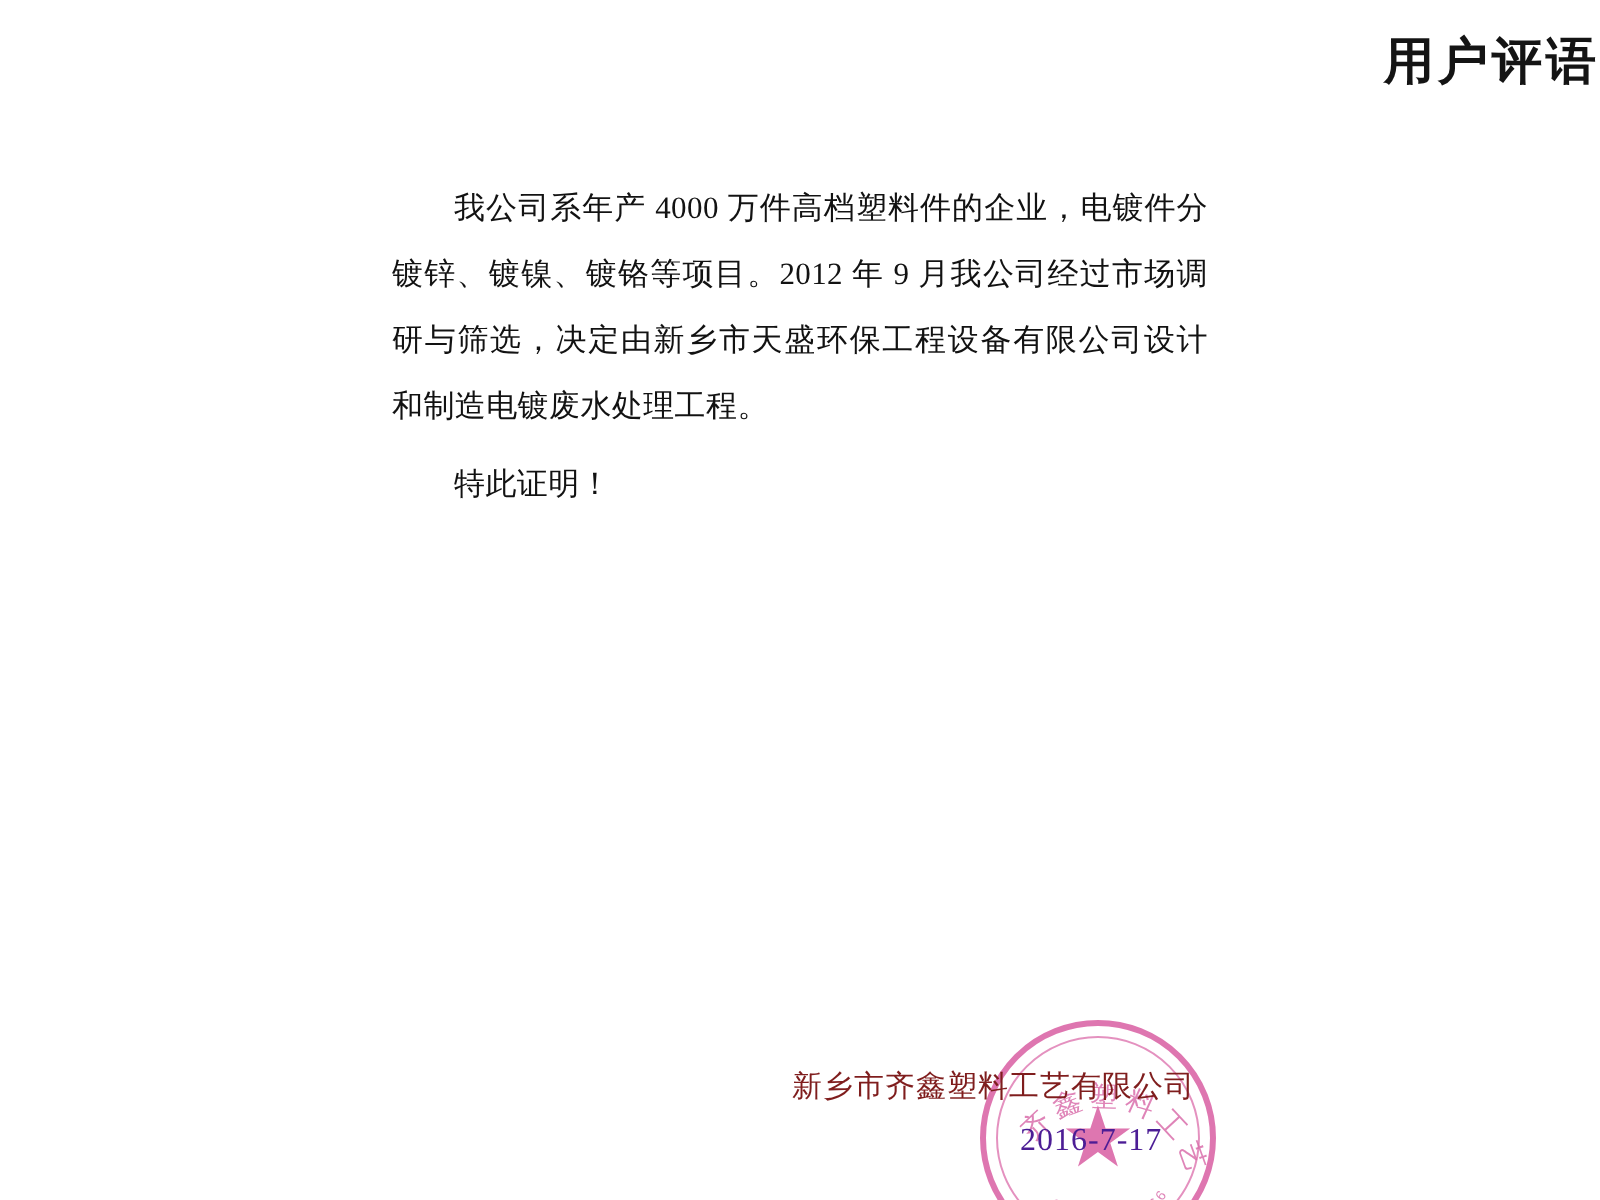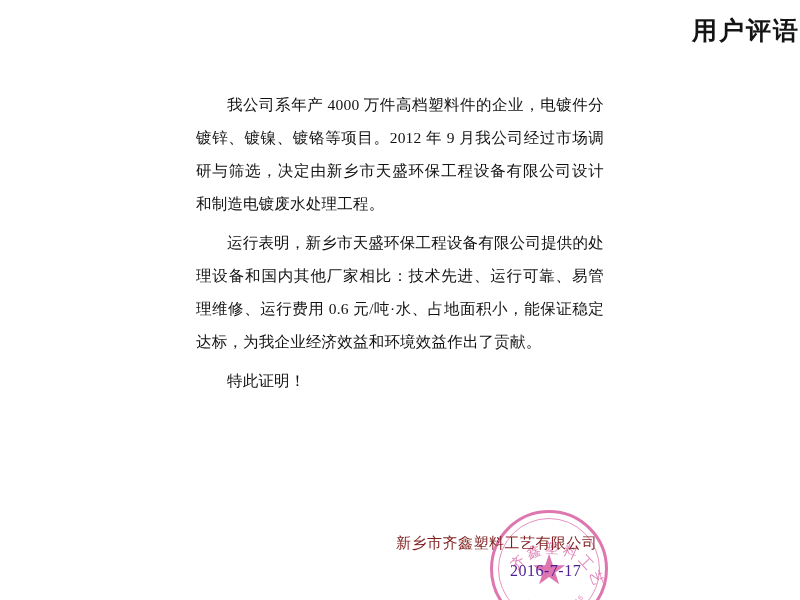--- a/index.html
+++ b/index.html
@@ -138,21 +138,20 @@
 </style>
 </head>
 <body>
 
 <div class="page">
 
   <h1 class="doc-title">用户评语</h1>
 
   <div class="body-block">
     <p class="para">我公司系年产 4000 万件高档塑料件的企业，电镀件分镀锌、镀镍、镀铬等项目。2012 年 9 月我公司经过市场调研与筛选，决定由新乡市天盛环保工程设备有限公司设计和制造电镀废水处理工程。</p>
-    <p class="para">运行表明，新乡市天盛环保工程设备有限公司提供的处理设备和国内其他厂家相比：技术先进、运行可靠、易管理维修、运行费用 0.6 元/吨·水、占地面积小，能保证稳定达标，为我企业经济效益和环境效益作出了贡献。</p>
     <p class="para">特此证明！</p>
   </div>
 
   <div class="sign-area">
 
     <div class="stamp">
       <div class="inner-ring"></div>
       <svg class="stamp-svg" viewBox="0 0 118 118">
         <defs>
           <path id="arcTop" d="M 18,70 A 43,43 0 0 1 100,70" fill="none"></path>

